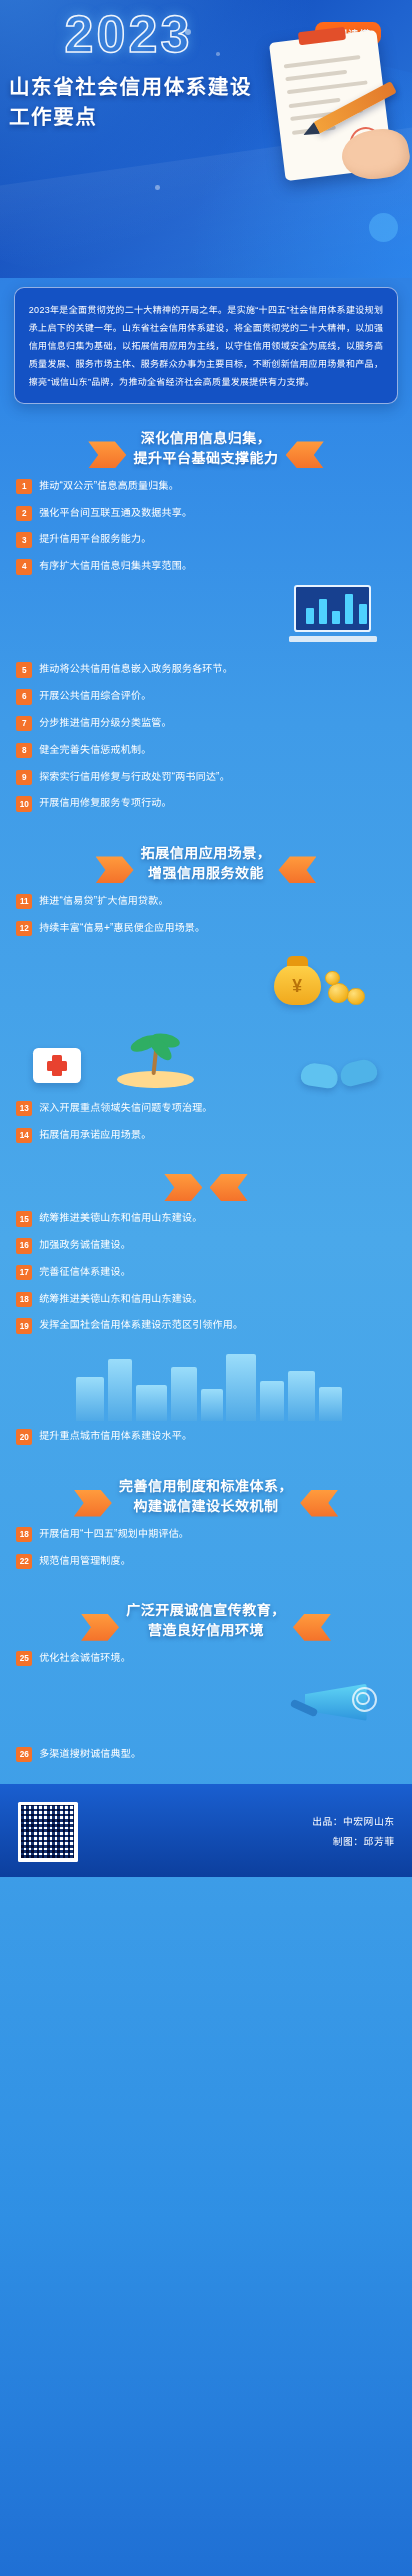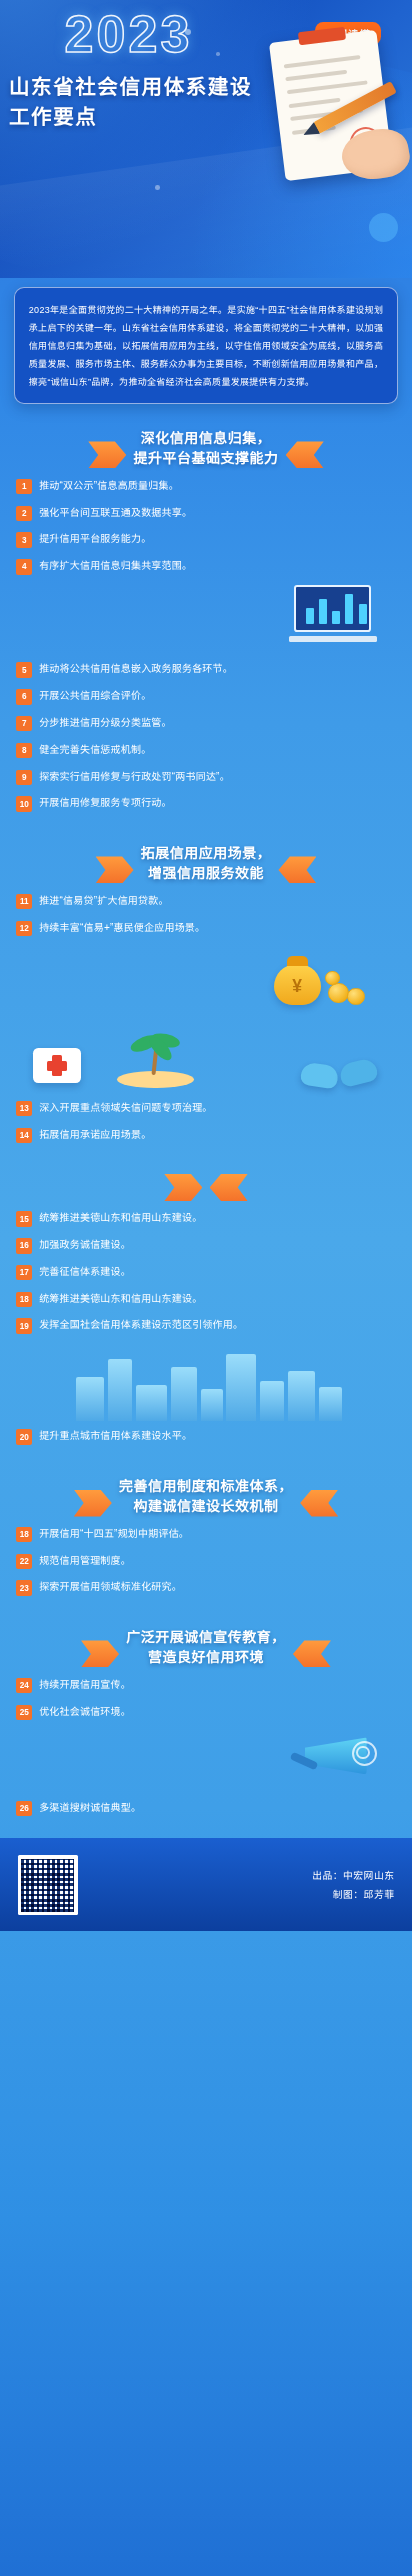--- a/index.html
+++ b/index.html
@@ -529,41 +529,33 @@
     </div>
 
     <div class="item">
       <div class="num">18</div>
       <div class="txt">开展信用“十四五”规划中期评估。</div>
     </div>
     <div class="item">
       <div class="num">22</div>
       <div class="txt">规范信用管理制度。</div>
     </div>
-    <div class="item">
-      <div class="num">23</div>
-      <div class="txt">探索开展信用领域标准化研究。</div>
-    </div>
   </div>
 
   <div class="section">
     <div class="sec-head">
       <div class="arrow-l"></div>
       <div class="sec-title">
         <span>广泛开展诚信宣传教育，</span>
         <span>营造良好信用环境</span>
       </div>
       <div class="arrow-r"></div>
     </div>
 
     <div class="item">
-      <div class="num">24</div>
-      <div class="txt">持续开展信用宣传。</div>
-    </div>
-    <div class="item">
       <div class="num">25</div>
       <div class="txt">优化社会诚信环境。</div>
     </div>
 
     <div class="illus">
       <div class="megaphone">
         <div class="mp-body"></div>
         <div class="mp-handle"></div>
         <div class="mp-wave w1"></div>
         <div class="mp-wave w2"></div>

